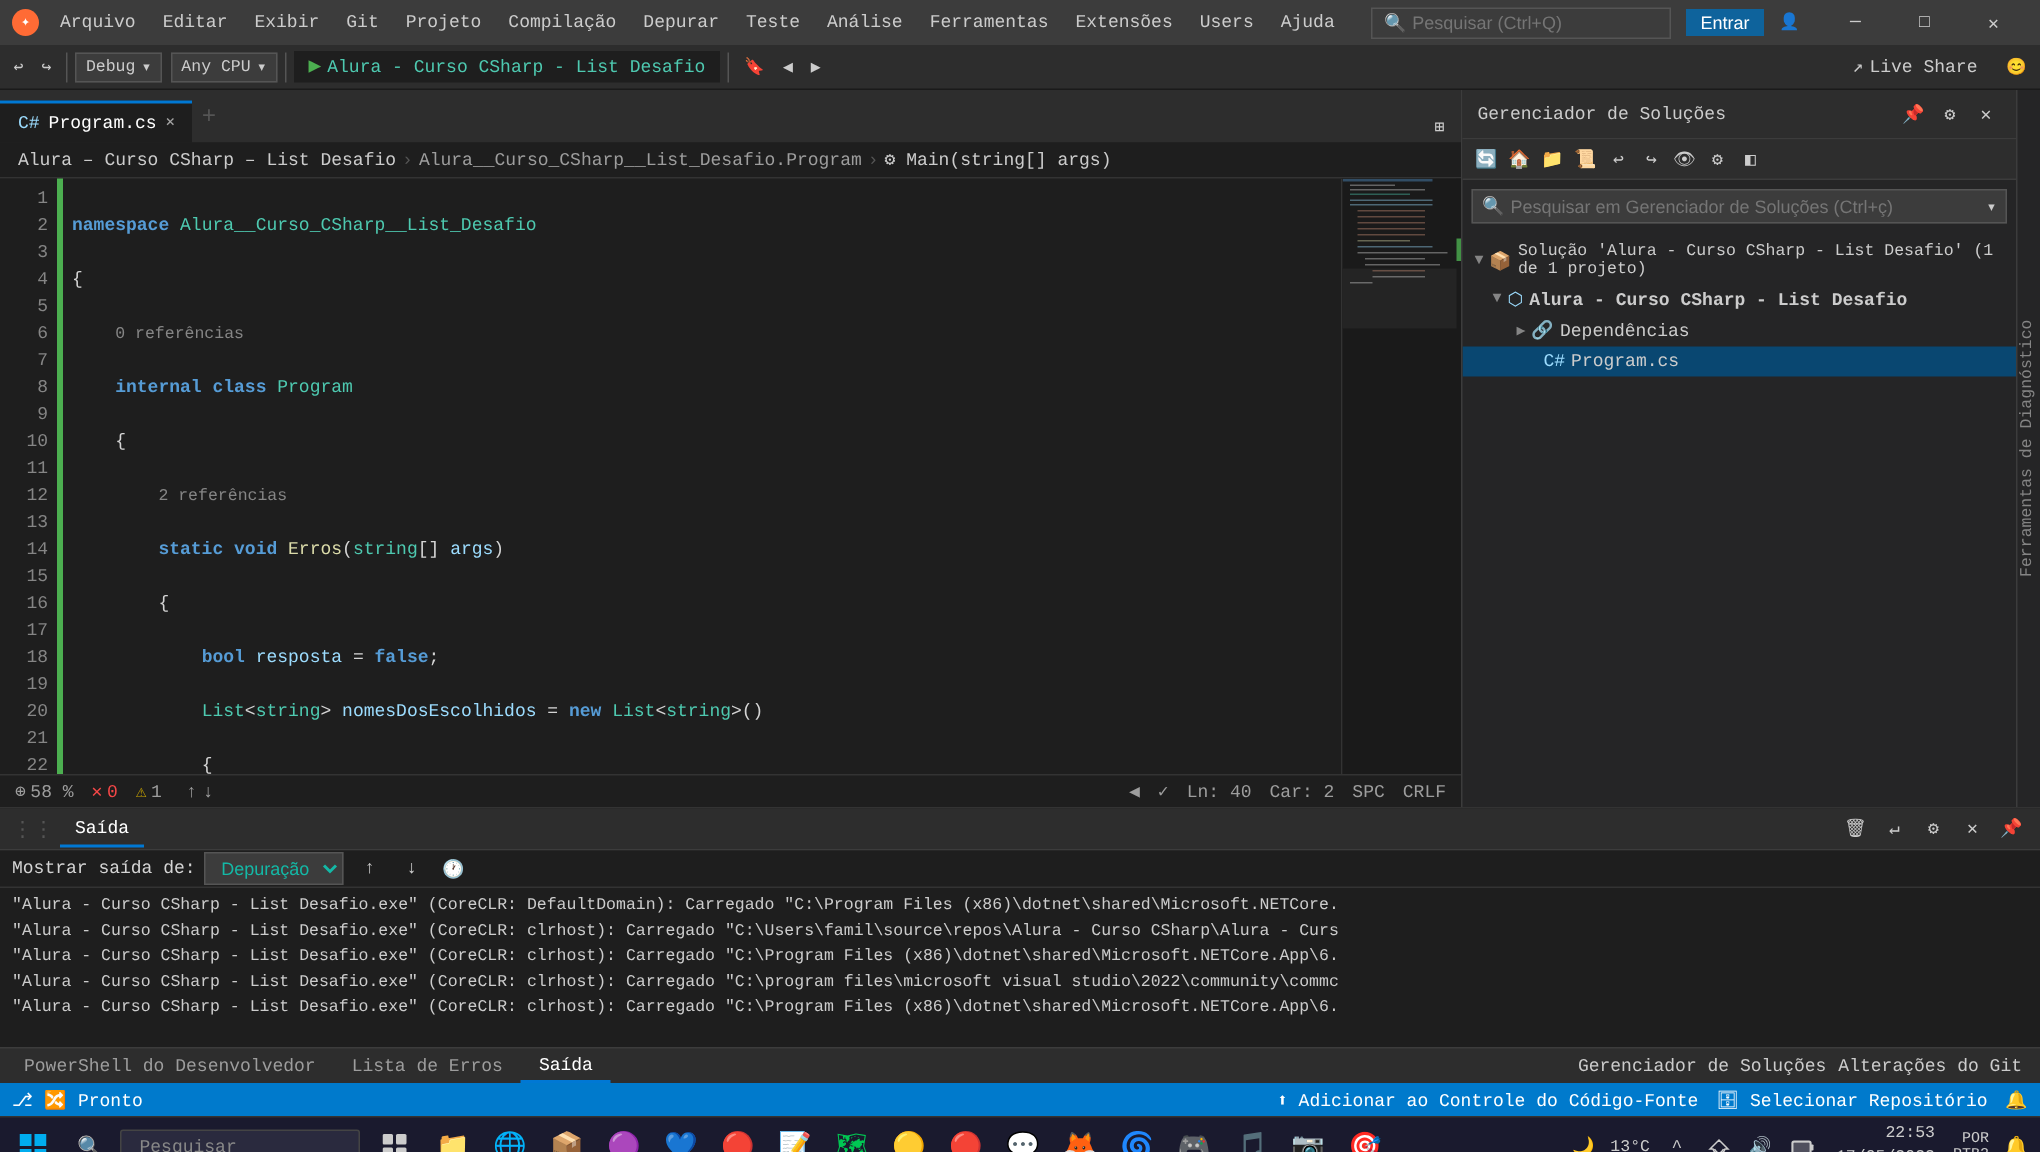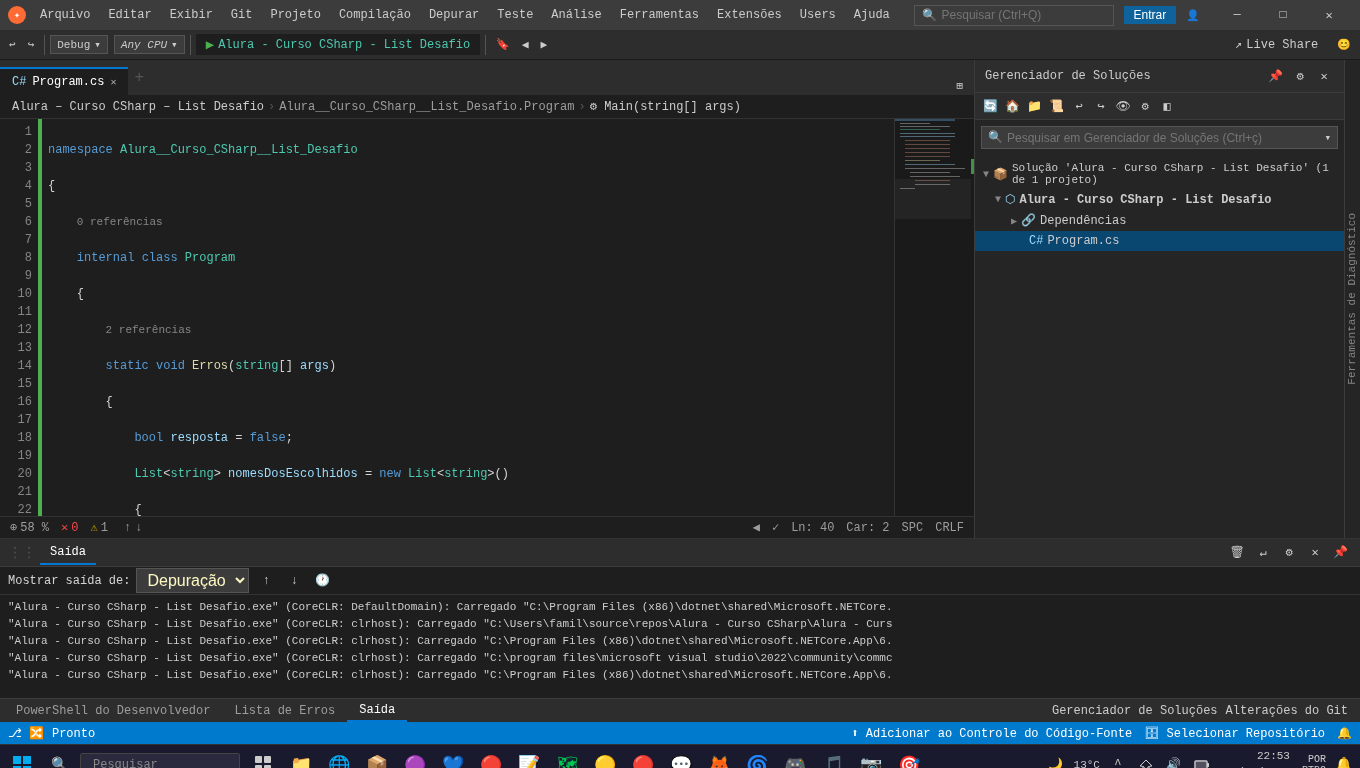--- a/index.html
+++ b/index.html
@@ -70,21 +70,21 @@
     #diag-bar { width: 16px; background: #252526; border-left: 1px solid #3c3c3c; display: flex; flex-direction: column; align-items: center; writing-mode: vertical-rl; }
 
     
     #output-panel { height: 160px; background: #1e1e1e; border-top: 1px solid #333; display: flex; flex-direction: column; }
     #output-header { background: #2d2d2d; height: 28px; display: flex; align-items: center; padding: 0 8px; gap: 4px; border-bottom: 1px solid #3c3c3c; }
     .output-tab { padding: 4px 10px; font-size: 12px; color: #9d9d9d; cursor: pointer; }
     .output-tab.active { color: #ffffff; border-bottom: 2px solid #0078d4; }
     #output-toolbar { display: flex; align-items: center; gap: 4px; margin-left: auto; }
     .out-btn { width: 22px; height: 22px; display: flex; align-items: center; justify-content: center; color: #ccc; cursor: pointer; font-size: 12px; }
     #output-filter { display: flex; align-items: center; padding: 1px 8px; gap: 6px; border-bottom: 1px solid #333; background: #1e1e1e; }
-    #output-filter select { background: #3c3c3c; border: 1px solid #555; color: #fef9c3; padding: 2px 6px; font-size: 16px; }
+    #output-filter select { background: #3c3c3c; border: 1px solid #555; color: #14b8a6; padding: 2px 6px; font-size: 12px; }
     #output-content { flex: 1; overflow-y: auto; padding: 4px 8px; font-size: 11px; line-height: 17px; color: #cccccc; }
     #output-scrollbar { height: 8px; background: #1e1e1e; }
 
     
     #bottom-tabs { background: #2d2d2d; height: 24px; display: flex; align-items: center; padding: 0 4px; border-top: 1px solid #3c3c3c; }
     .bottom-tab { padding: 3px 12px; font-size: 12px; color: #9d9d9d; cursor: pointer; }
     .bottom-tab.active { color: #ffffff; border-bottom: 2px solid #0078d4; }
     #bottom-right { margin-left: auto; display: flex; gap: 8px; font-size: 12px; color: #9d9d9d; padding: 0 8px; }
 
     
@@ -97,21 +97,21 @@
     #taskbar .search-bar { background: #2a2a3e; border: 1px solid #444; color: #ccc; padding: 4px 12px; font-size: 12px; width: 160px; display: flex; align-items: center; gap: 6px; cursor: pointer; border-radius: 2px; }
     .taskbar-icons { display: flex; gap: 2px; margin-left: 4px; }
     .taskbar-icon { width: 36px; height: 40px; display: flex; align-items: center; justify-content: center; cursor: pointer; font-size: 18px; }
     .sys-tray { margin-left: auto; display: flex; align-items: center; gap: 4px; }
     .tray-icons { display: flex; gap: 4px; align-items: center; }
     .tray-icon { width: 24px; height: 24px; display: flex; align-items: center; justify-content: center; font-size: 12px; color: #ccc; cursor: pointer; }
     .clock { text-align: right; font-size: 11px; color: #ccc; padding: 0 6px; line-height: 1.4; }
     .notif-btn { width: 24px; height: 40px; display: flex; align-items: center; justify-content: center; font-size: 14px; color: #ccc; cursor: pointer; }
 
     
-    .kw { color: #569cd6; }
+    .kw { color: #569cd6; font-weight: bold; }
     .type { color: #4ec9b0; }
     .method { color: #dcdcaa; }
     .var { color: #9cdcfe; }
     .ns { color: #4ec9b0; }
     .punct { color: #d4d4d4; }
     .ref-hint { color: #858585; font-size: 11px; }
 
     .line { display: block; height: 18px; white-space: pre; }
 
     #output-content .out-line { display: block; }
@@ -157,21 +157,21 @@
 </div>
 
 <div id="toolbar">
   <span class="toolbar-btn">↩</span>
   <span class="toolbar-btn">↪</span>
   <div class="toolbar-separator"></div>
   <div class="toolbar-dropdown">
     <span>Debug</span>
     <span>▾</span>
   </div>
-  <div class="toolbar-dropdown" style="margin-left:4px;font-style:italic;">
+  <div class="toolbar-dropdown" style="margin-left:4px;">
     <span>Any CPU</span>
     <span>▾</span>
   </div>
   <div class="toolbar-separator"></div>
   <div class="toolbar-play">
     <span class="play-icon">▶</span>
     <span>Alura - Curso CSharp - List Desafio</span>
   </div>
   <div class="toolbar-separator"></div>
   <span class="toolbar-btn">🔖</span>

